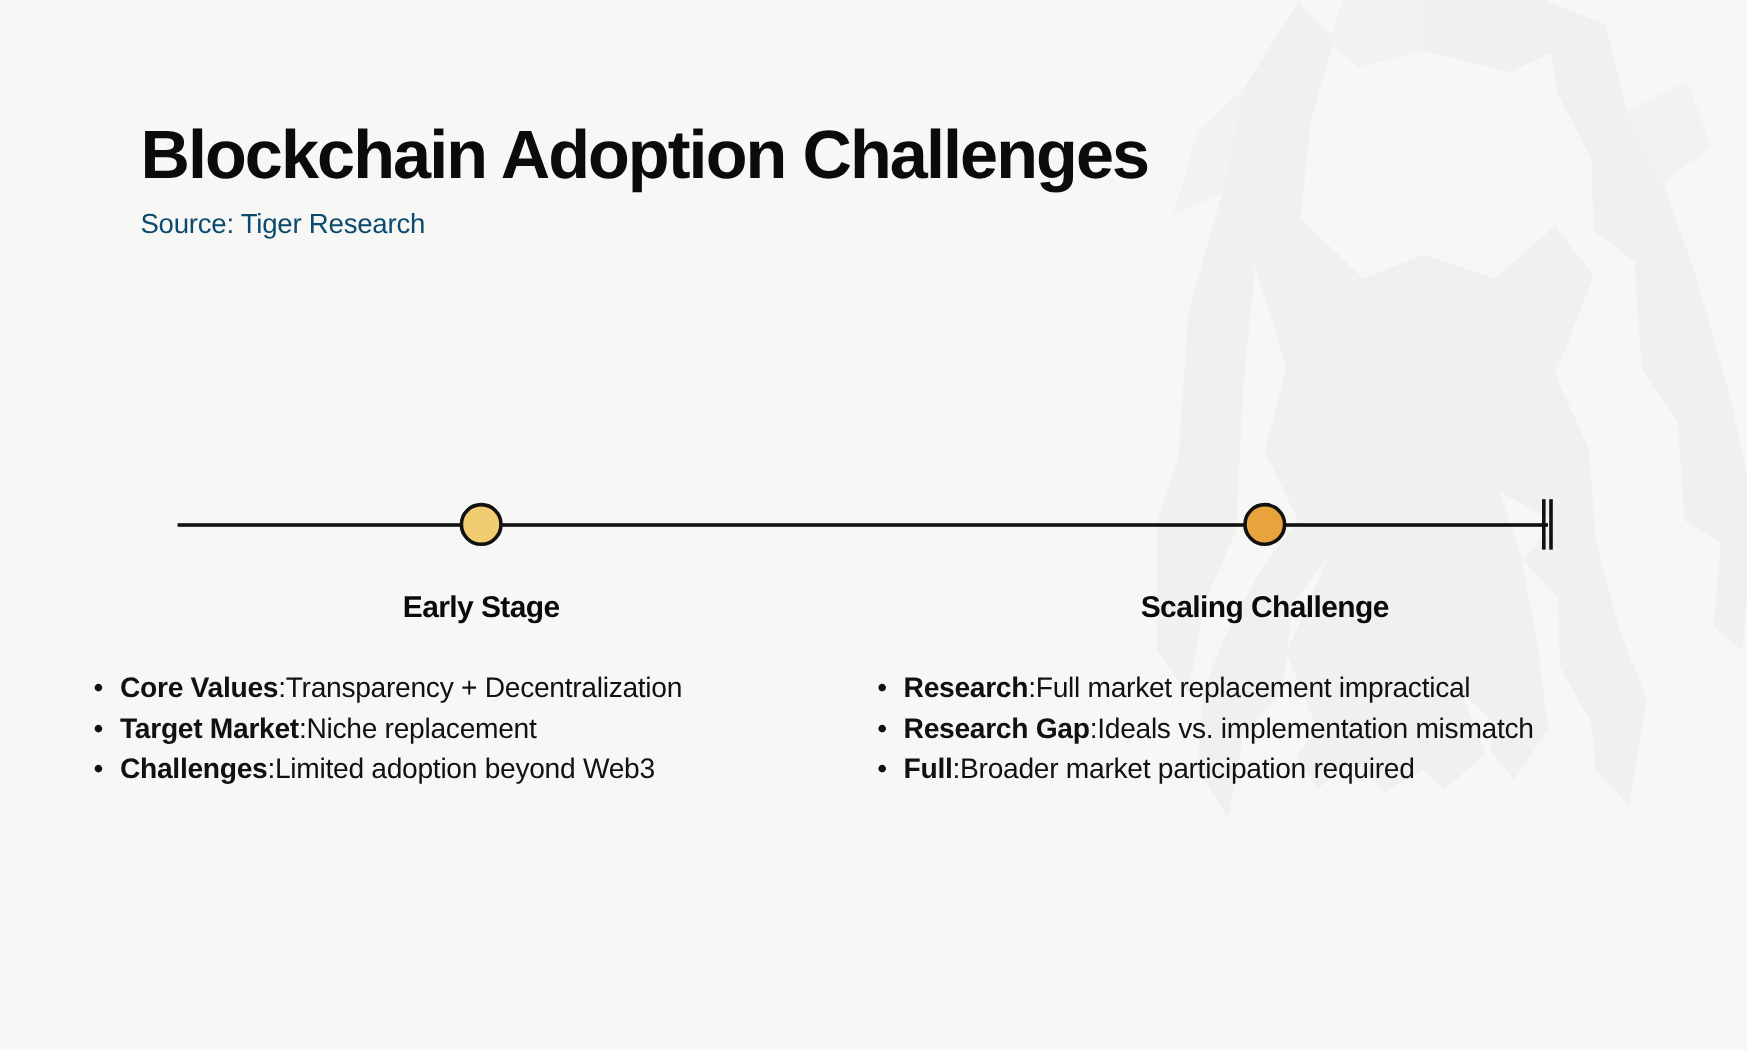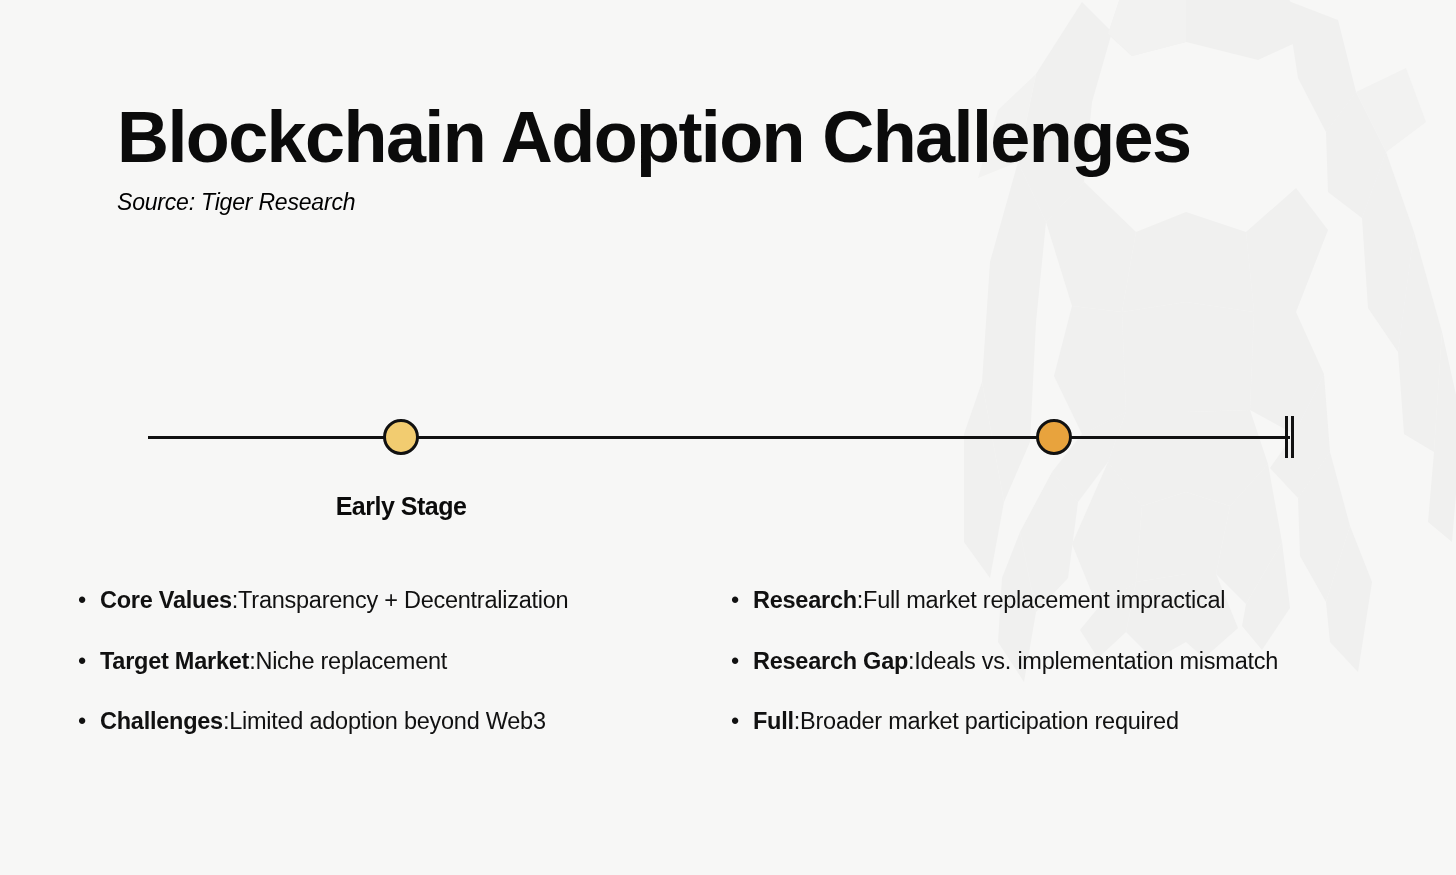--- a/index.html
+++ b/index.html
@@ -24,33 +24,32 @@
     width:600px; height:730px;
     pointer-events:none;
     z-index:0;
   }
   #watermark svg { display:block; width:100%; height:100%; }
 
   
   #header { position:absolute; left:117px; top:100px; z-index:2; }
 
   #page-title {
-    font-size:72px;
+    font-size:57px;
     font-weight:bold;
     letter-spacing:-1.6px;
     color:#0B0B0B;
     line-height:1.04;
     white-space:nowrap;
   }
 
   #source-line {
     margin-top:14px;
     font-size:23px;
-    font-style:italic;
-    color:#000000;
+    color:#0c4a6e;
     letter-spacing:-0.2px;
     white-space:nowrap;
   }
 
   
   #timeline-wrap {
     position:absolute;
     left:0; top:0;
     width:1456px; height:875px;
     z-index:2;
@@ -119,21 +118,21 @@
   .bullet-marker {
     width:22px;
     flex:0 0 22px;
     font-size:23.5px;
     line-height:33.5px;
     color:#111111;
   }
 
   .bullet-term { font-weight:bold; }
   .bullet-sep  { font-weight:normal; }
-  .bullet-desc { font-weight:normal;margin-top:27px; }
+  .bullet-desc { font-weight:normal; }
 </style>
 </head>
 <body>
 
 <div id="slide">
 
   <div id="watermark">
     <svg viewBox="0 0 600 730" xmlns="http://www.w3.org/2000/svg" aria-hidden="true">
       <g fill="#F0F0EF">
         <polygon points="236,10 300,0 300,60 246,74 222,52"></polygon>
@@ -190,20 +189,21 @@
 
     <div id="timeline-axis"></div>
 
     <div id="end-cap-bar-a" class="end-cap-bar"></div>
     <div id="end-cap-bar-b" class="end-cap-bar"></div>
 
     <div id="stage-node-0" class="stage-node"></div>
     <div id="stage-node-1" class="stage-node"></div>
 
     <div id="stage-label-0" class="stage-label">Early Stage</div>
+    <div id="stage-label-1" class="stage-label">Scaling Challenge</div>
   </div>
 
   <div id="bullet-column-0" class="bullet-column">
 
     <div class="bullet-item">
       <span class="bullet-marker">•</span>
       <span class="bullet-term">Core Values</span>
       <span class="bullet-sep">: </span>
       <span class="bullet-desc">Transparency + Decentralization</span>
     </div>

